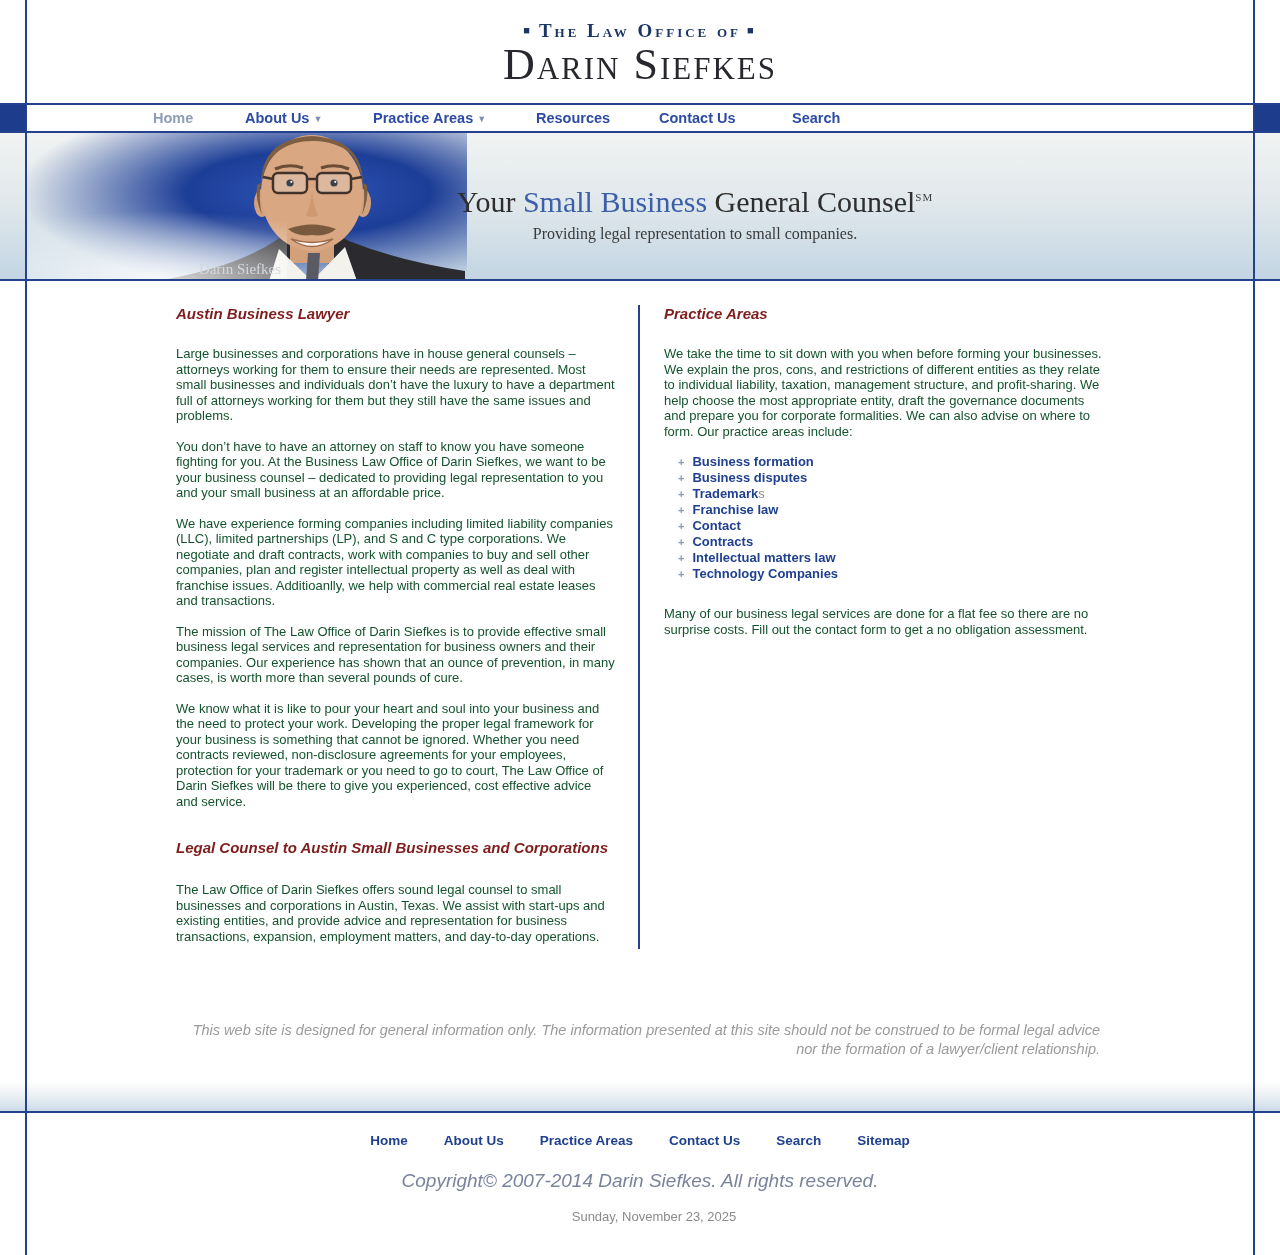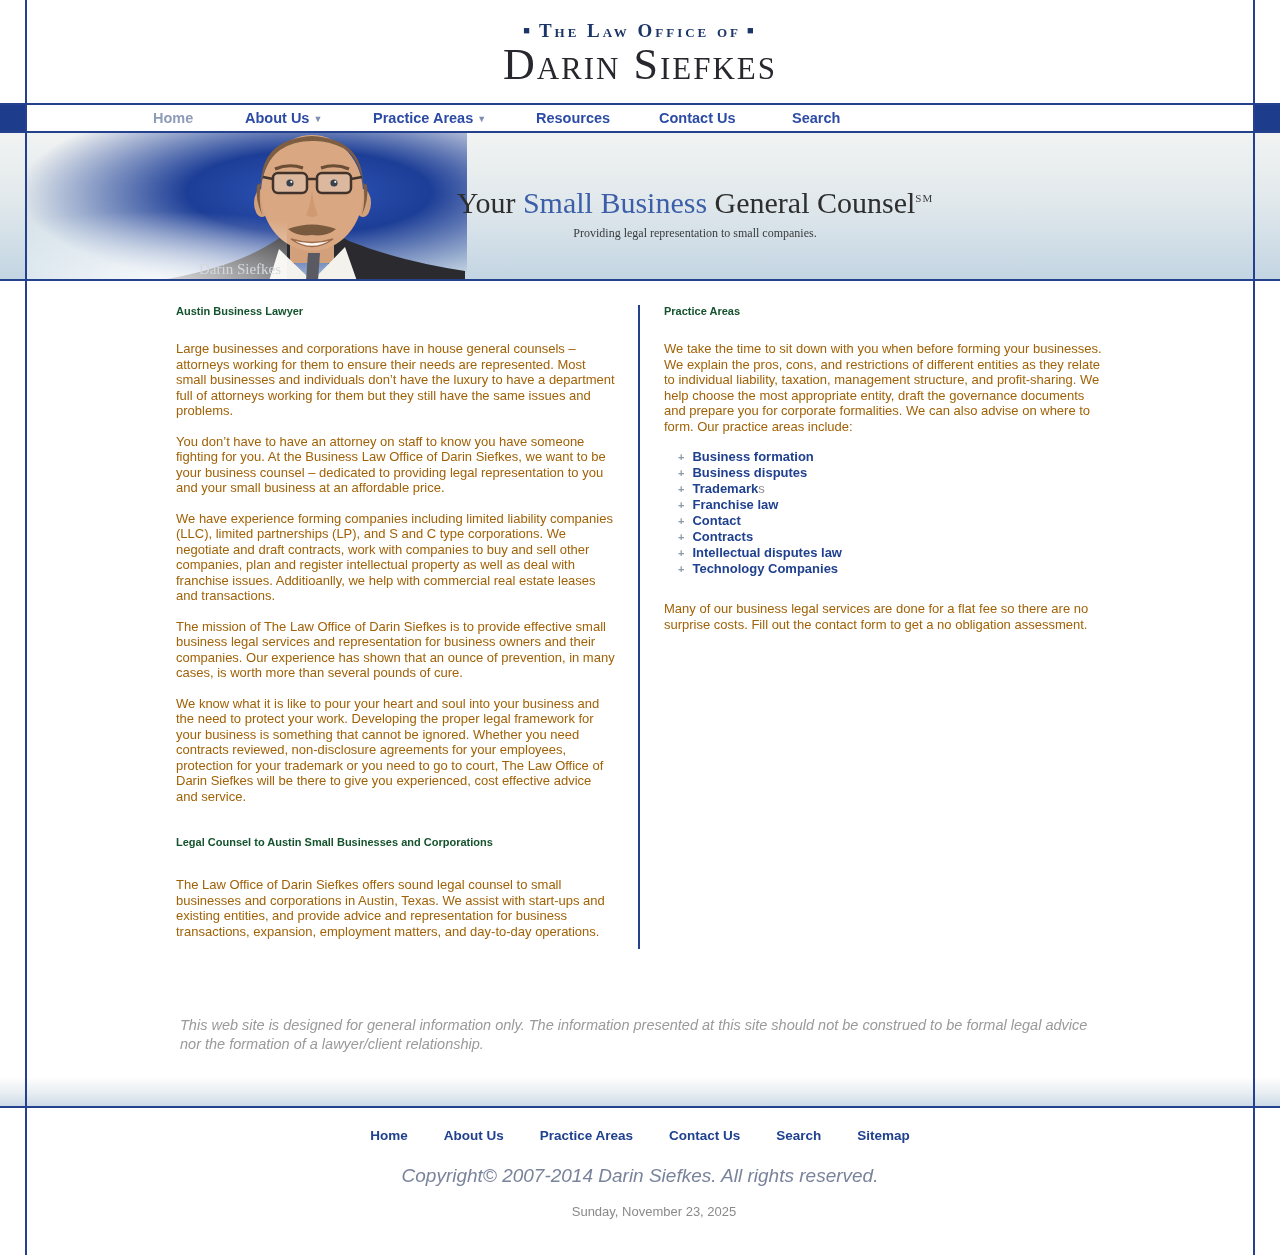--- a/index.html
+++ b/index.html
@@ -34,37 +34,37 @@
   .nav-items .nav-item:nth-child(5){ width:133px; }
   .chev { font-size:9px; color:#7f8fae; margin-left:4px; position:relative; top:1px; }
 
   
   .hero { position:relative; height:148px; background:linear-gradient(180deg,#f1f3f2 0%, #e2e9ec 45%, #c3d5e3 100%); border-bottom:2px solid #23418c; overflow:hidden; }
   .hero-photo { position:absolute; left:27px; top:0; width:440px; height:148px; }
   .hero-text { position:absolute; left:455px; top:0; width:480px; height:148px; display:flex; flex-direction:column; justify-content:center; text-align:center; padding-top:8px; }
   .tagline { font-family:"Liberation Serif", serif; font-size:30px; color:#2e2e2e; line-height:34px; }
   .tagline .hl { color:#3d5fa9; }
   .tagline sup { font-size:11px; color:#3e3e3e; letter-spacing:1px; }
-  .subtitle { font-family:"Liberation Serif", serif; font-size:12px; color:#3a3a3a; margin-top:6px; }
+  .subtitle { font-family:"Liberation Serif", serif; font-size:16px; color:#3a3a3a; margin-top:6px; }
 
   
   .content { position:relative; background:#fff; padding-top:24px; }
   .columns { display:flex; align-items:flex-start; }
   .col-left { margin-left:176px; width:440px; }
   .divider { width:2px; height:644px; background:#23418c; margin-left:22px; }
   .col-right { margin-left:24px; width:440px; }
-  h2.section { font-size:11px; font-weight:bold; color:#14532d; margin-bottom:24px; }
+  h2.section { font-size:15px; font-weight:bold; color:#7f1d1d; margin-bottom:24px;font-style:italic; }
   h2.section.sub { margin-top:28px; margin-bottom:24px; line-height:21px; }
-  .content p { font-size:13px; color:#a16207; line-height:15.5px; margin-bottom:15px; }
+  .content p { font-size:13px; color:#14532d; line-height:15.5px; margin-bottom:15px; }
   .practice-list { list-style:none; margin:14px 0 24px 14px; }
   .practice-list li { font-size:13px; line-height:15px; margin-bottom:0; color:#8e8e8e; }
   .practice-list li .bullet { color:#8a97ad; font-weight:bold; font-size:11px; margin-right:8px; }
   .practice-list li a { color:#20418f; font-weight:bold; text-decoration:none; cursor:pointer; }
 
-  .disclaimer { margin-top:62px; text-align:left; font-style:italic; font-size:14.5px; color:#9a9a9a; line-height:19px; max-width:920px; margin-left:auto; margin-right:auto; padding-bottom:24px; }
+  .disclaimer { margin-top:62px; text-align:right; font-style:italic; font-size:14.5px; color:#9a9a9a; line-height:19px; max-width:920px; margin-left:auto; margin-right:auto; padding-bottom:24px; }
 
   
   .band { height:30px; background:linear-gradient(180deg,#fdfdfd 0%, #e7edf1 55%, #ccdbe8 100%); border-bottom:2px solid #23418c; }
 
   
   .footer { background:#fff; text-align:center; padding-top:20px; }
   .footer-links { display:flex; justify-content:center; gap:36px; }
   .footer-link { font-size:13.5px; font-weight:bold; color:#20418f; cursor:pointer; }
   .copyright { margin-top:22px; font-size:19px; font-style:italic; color:#79839b; }
   .date { margin-top:17px; font-size:13px; color:#8a8a8a;padding-left:28px; }
@@ -186,21 +186,21 @@
       <div class="col-right">
         <h2 class="section">Practice Areas</h2>
         <p>We take the time to sit down with you when before forming your businesses. We explain the pros, cons, and restrictions of different entities as they relate to individual liability, taxation, management structure, and profit-sharing. We help choose the most appropriate entity, draft the governance documents and prepare you for corporate formalities. We can also advise on where to form. Our practice areas include:</p>
         <ul class="practice-list">
           <li><span class="bullet">+</span><a>Business formation</a><span></span></li>
           <li><span class="bullet">+</span><a>Business disputes</a><span></span></li>
           <li><span class="bullet">+</span><a>Trademark</a><span>s</span></li>
           <li><span class="bullet">+</span><a>Franchise law</a><span></span></li>
           <li><span class="bullet">+</span><a>Contact</a><span></span></li>
           <li><span class="bullet">+</span><a>Contracts</a><span></span></li>
-          <li><span class="bullet">+</span><a>Intellectual disputes law</a><span></span></li>
+          <li><span class="bullet">+</span><a>Intellectual matters law</a><span></span></li>
           <li><span class="bullet">+</span><a>Technology Companies</a><span></span></li>
         </ul>
         <p>Many of our business legal services are done for a flat fee so there are no surprise costs. Fill out the contact form to get a no obligation assessment.</p>
       </div>
     </div>
     <div class="disclaimer">This web site is designed for general information only. The information presented at this site should not be construed to be formal legal advice nor the formation of a lawyer/client relationship.</div>
   </div>
 
   <div class="band"></div>
 

